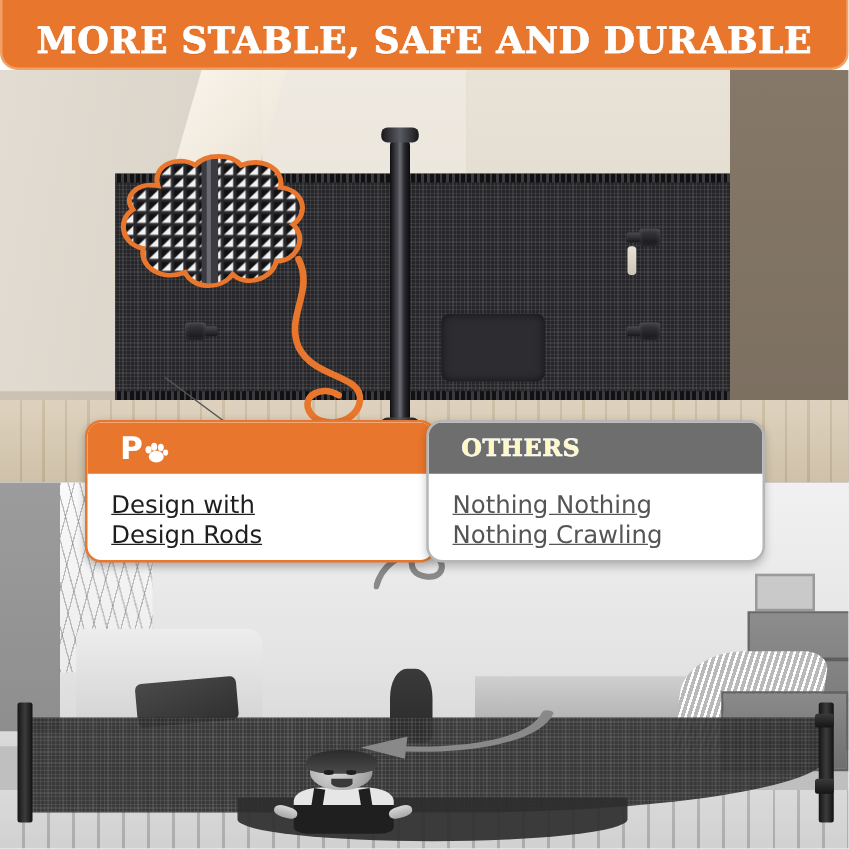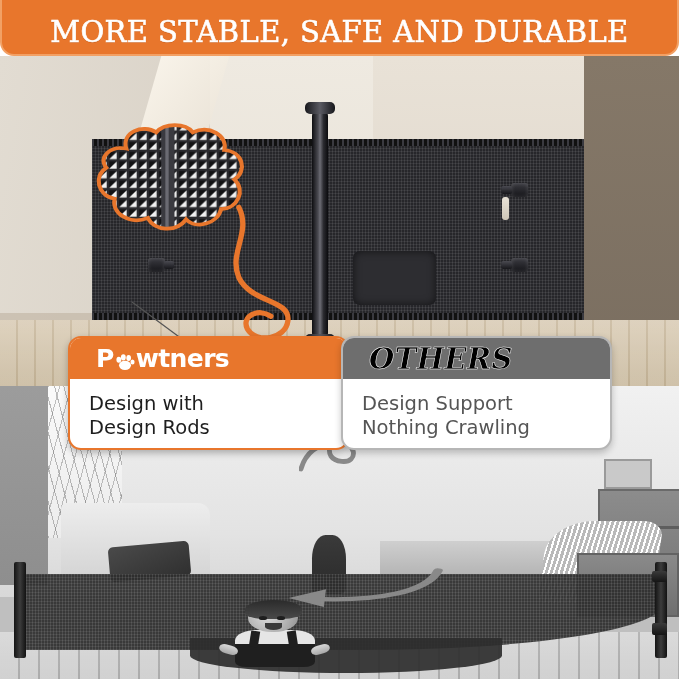--- a/index.html
+++ b/index.html
@@ -13,21 +13,21 @@
     background:#E8762C;
     border:2px solid #F2A064;
     border-radius:0 0 14px 14px;
     box-sizing:border-box;
     display:flex;align-items:flex-end;justify-content:center;
     padding-bottom:5px;
     z-index:40;
   }
   #banner-title{
     font-family:"DejaVu Serif",serif;
-    font-weight:normal;
+    font-weight:bold;
     font-size:29px;
     letter-spacing:0.4px;
     color:#FFFFFF;
     white-space:nowrap;
     text-shadow:0 1px 0 rgba(150,60,10,.35);
     -webkit-text-stroke:0.6px #fff;
   }
 
   
   .photo{position:absolute;left:0;width:679px;overflow:hidden;}
@@ -171,37 +171,37 @@
   #arrow-bottom{position:absolute;left:40%;top:60%;width:26%;height:24%;z-index:6;}
   
   #squiggle-bottom{position:absolute;left:44%;top:-3%;width:20%;height:36%;z-index:6;}
 
   
   #cards{position:absolute;left:0;top:336px;width:679px;height:120px;z-index:30;}
   .card{position:absolute;top:0;height:114px;background:#FFFFFF;box-sizing:border-box;
     border-radius:13px;overflow:hidden;}
   .card .card-head{height:41px;display:flex;align-items:center;}
   .card .card-body{display:flex;flex-direction:column;justify-content:center;height:73px;padding:0 0 0 19px;}
-  .card .line{font-size:19.5px;line-height:24px;white-space:nowrap;}
+  .card .line{font-size:19.5px;line-height:24px;white-space:nowrap;text-decoration:underline;}
 
   #card-ours{left:68px;width:281px;border:2.5px solid #E8762C;
     box-shadow:0 3px 7px rgba(0,0,0,.28);}
   #card-ours .card-head{background:#E8762C;padding-left:26px;}
   #card-ours .line{color:#1E1E1E;}
   #logo{display:flex;align-items:center;font-family:"DejaVu Sans",sans-serif;
     font-weight:bold;font-size:25px;color:#FFFFFF;letter-spacing:-0.6px;}
   .logo-pre,.logo-post{display:inline-block;}
   #paw{position:relative;display:inline-block;width:20px;height:20px;margin:0 1px;vertical-align:middle;}
 
   #card-others{left:341px;width:271px;border:2px solid #B6B6B6;
     box-shadow:0 3px 7px rgba(0,0,0,.22);}
   #card-others .card-head{background:#6E6E6E;padding-left:26px;}
   #card-others .line{color:#555555;}
-  #others-title{font-family:"DejaVu Serif",serif;font-weight:bold;font-size:29px;
-    color:#000000;letter-spacing:0.4px;font-style:italic;-webkit-text-stroke:0.5px #fff;}
+  #others-title{font-family:"DejaVu Serif",serif;font-weight:bold;font-size:19px;
+    color:#fef9c3;letter-spacing:0.4px;-webkit-text-stroke:0.5px #fff;}
 
   
   #leader{position:absolute;left:130px;top:300px;width:60px;height:44px;z-index:29;}
 </style>
 </head>
 <body>
 
 <div id="page">
 
   <div class="photo" id="photo-top">
@@ -319,35 +319,34 @@
           <span class="logo-pre">P</span>
           <span id="paw">
             <svg viewBox="0 0 24 24" width="20" height="20">
               <ellipse cx="12" cy="16" rx="7.2" ry="5.6" fill="#FFFFFF"></ellipse>
               <ellipse cx="4.6" cy="9.4" rx="2.9" ry="3.6" fill="#FFFFFF"></ellipse>
               <ellipse cx="10" cy="6.4" rx="2.9" ry="3.8" fill="#FFFFFF"></ellipse>
               <ellipse cx="16.4" cy="7.2" rx="2.8" ry="3.6" fill="#FFFFFF"></ellipse>
               <ellipse cx="21" cy="12" rx="2.5" ry="3" fill="#FFFFFF"></ellipse>
             </svg>
           </span>
-          <span class="logo-post">wtners</span>
         </span>
       </div>
       <div class="card-body">
         <span class="line">Design with</span>
         <span class="line">Design Rods</span>
       </div>
     </div>
 
     <div class="card" id="card-others">
       <div class="card-head">
         <span id="others-title">OTHERS</span>
       </div>
       <div class="card-body">
-        <span class="line">Design Support</span>
+        <span class="line">Nothing Nothing</span>
         <span class="line">Nothing Crawling</span>
       </div>
     </div>
   </div>
 
   <div id="banner">
     <span id="banner-title">MORE STABLE, SAFE AND DURABLE</span>
   </div>
 
 </div>

